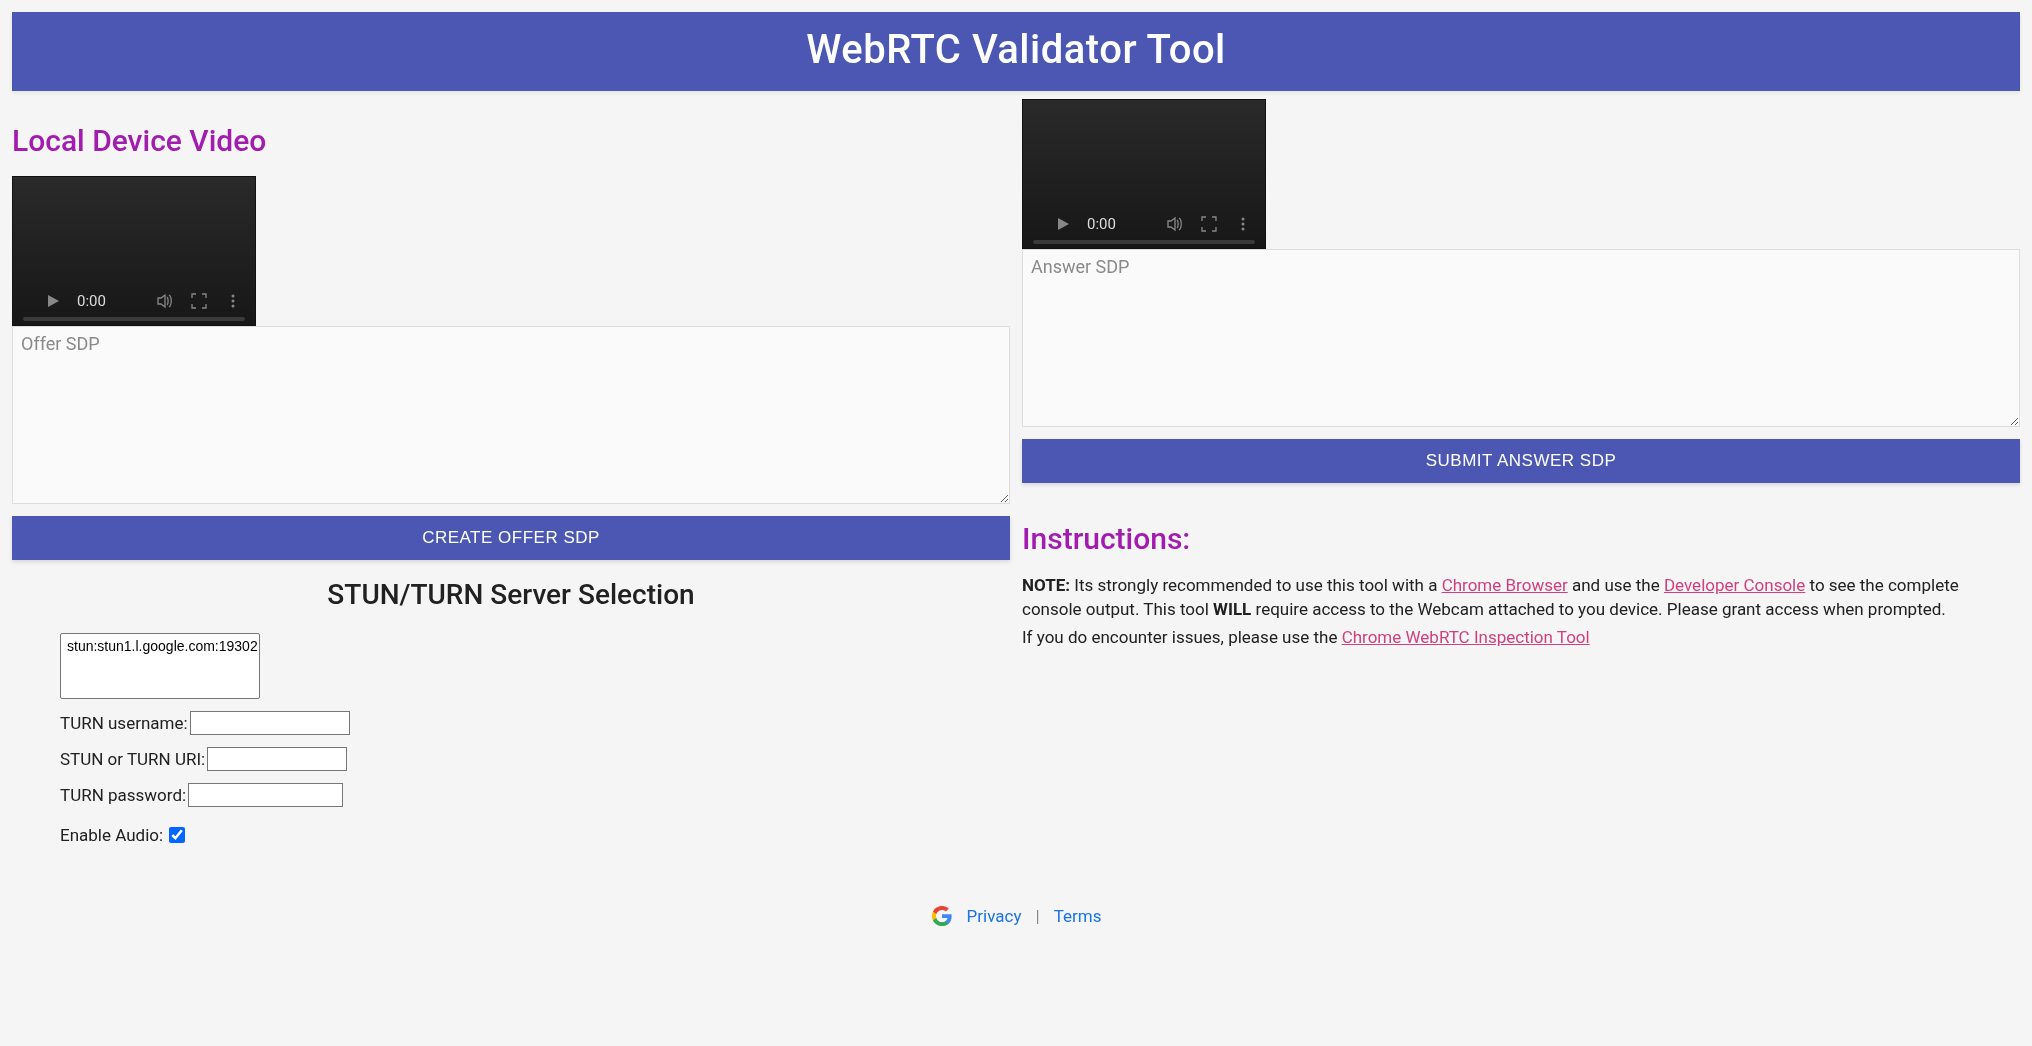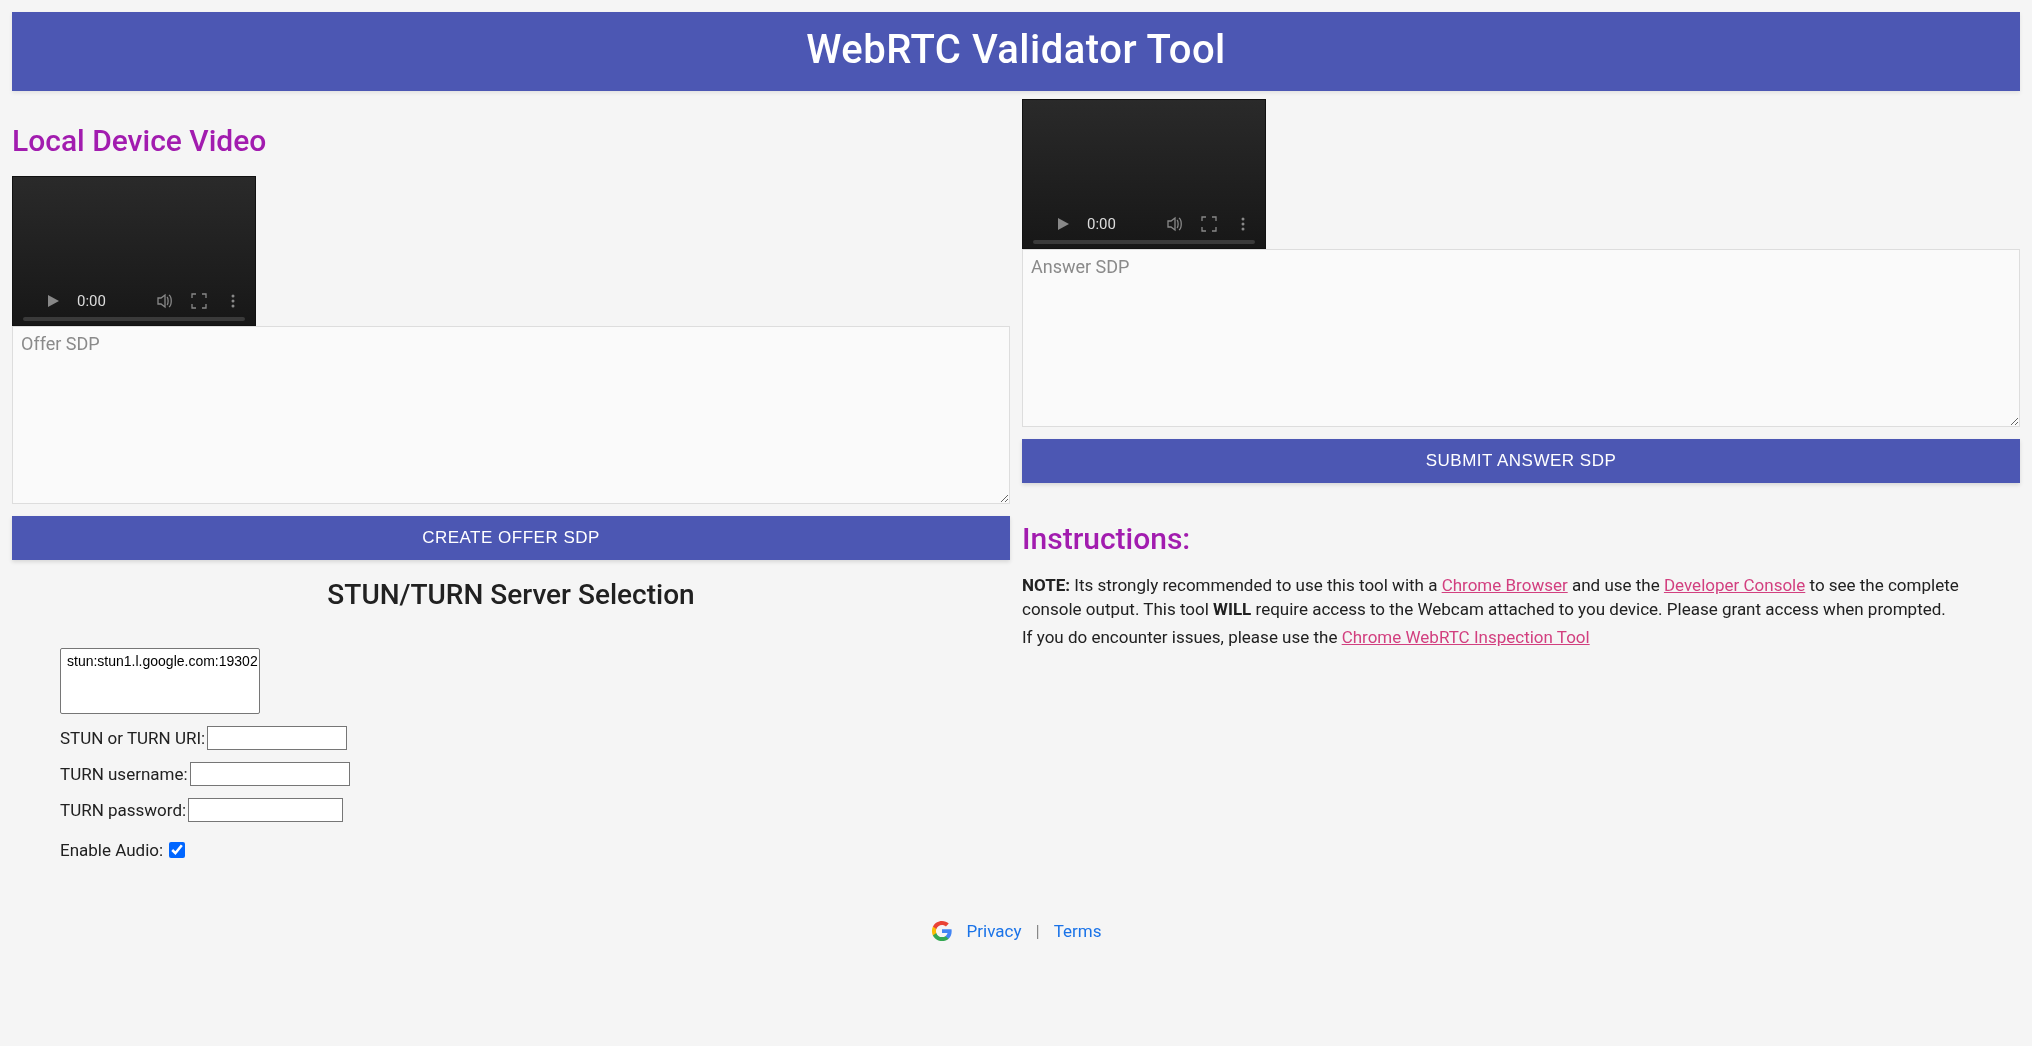--- a/index.html
+++ b/index.html
@@ -91,21 +91,21 @@
       margin-top: 8px;
     }
     .stun-box {
       margin-top: 18px;
       padding: 0 48px;
     }
     .stun-title {
       text-align: center;
       font-size: 28px;
       font-weight: 500;
-      margin-bottom: 37px;
+      margin-bottom: 22px;
       margin-left:-48px;
       margin-right:-48px;
     }
     .server-list {
       width: 200px;
       height: 66px;
       border: 1px solid #767676;
       font-size: 14px;
       font-family: Arial, sans-serif;
       padding: 2px;
@@ -191,26 +191,26 @@
     <button class="wide-btn">CREATE OFFER SDP</button>
 
     <div class="stun-box">
       <div class="stun-title">STUN/TURN Server Selection</div>
 
       <select class="server-list" multiple="" size="3">
         <option>stun:stun1.l.google.com:19302</option>
       </select>
 
       <div class="form-row">
+        <label>TURN username:</label>
+        <input type="text" style="width: 160px;">
+      </div>
+      <div class="form-row">
         <label>STUN or TURN URI:</label>
         <input type="text" style="">
-      </div>
-      <div class="form-row">
-        <label>TURN username:</label>
-        <input type="text" style="width: 160px;">
       </div>
       <div class="form-row">
         <label>TURN password:</label>
         <input type="text" style="width: 155px;">
       </div>
 
       <div class="audio-row">
         <label>Enable Audio:</label>
         <input type="checkbox" checked="" style="">
       </div>

